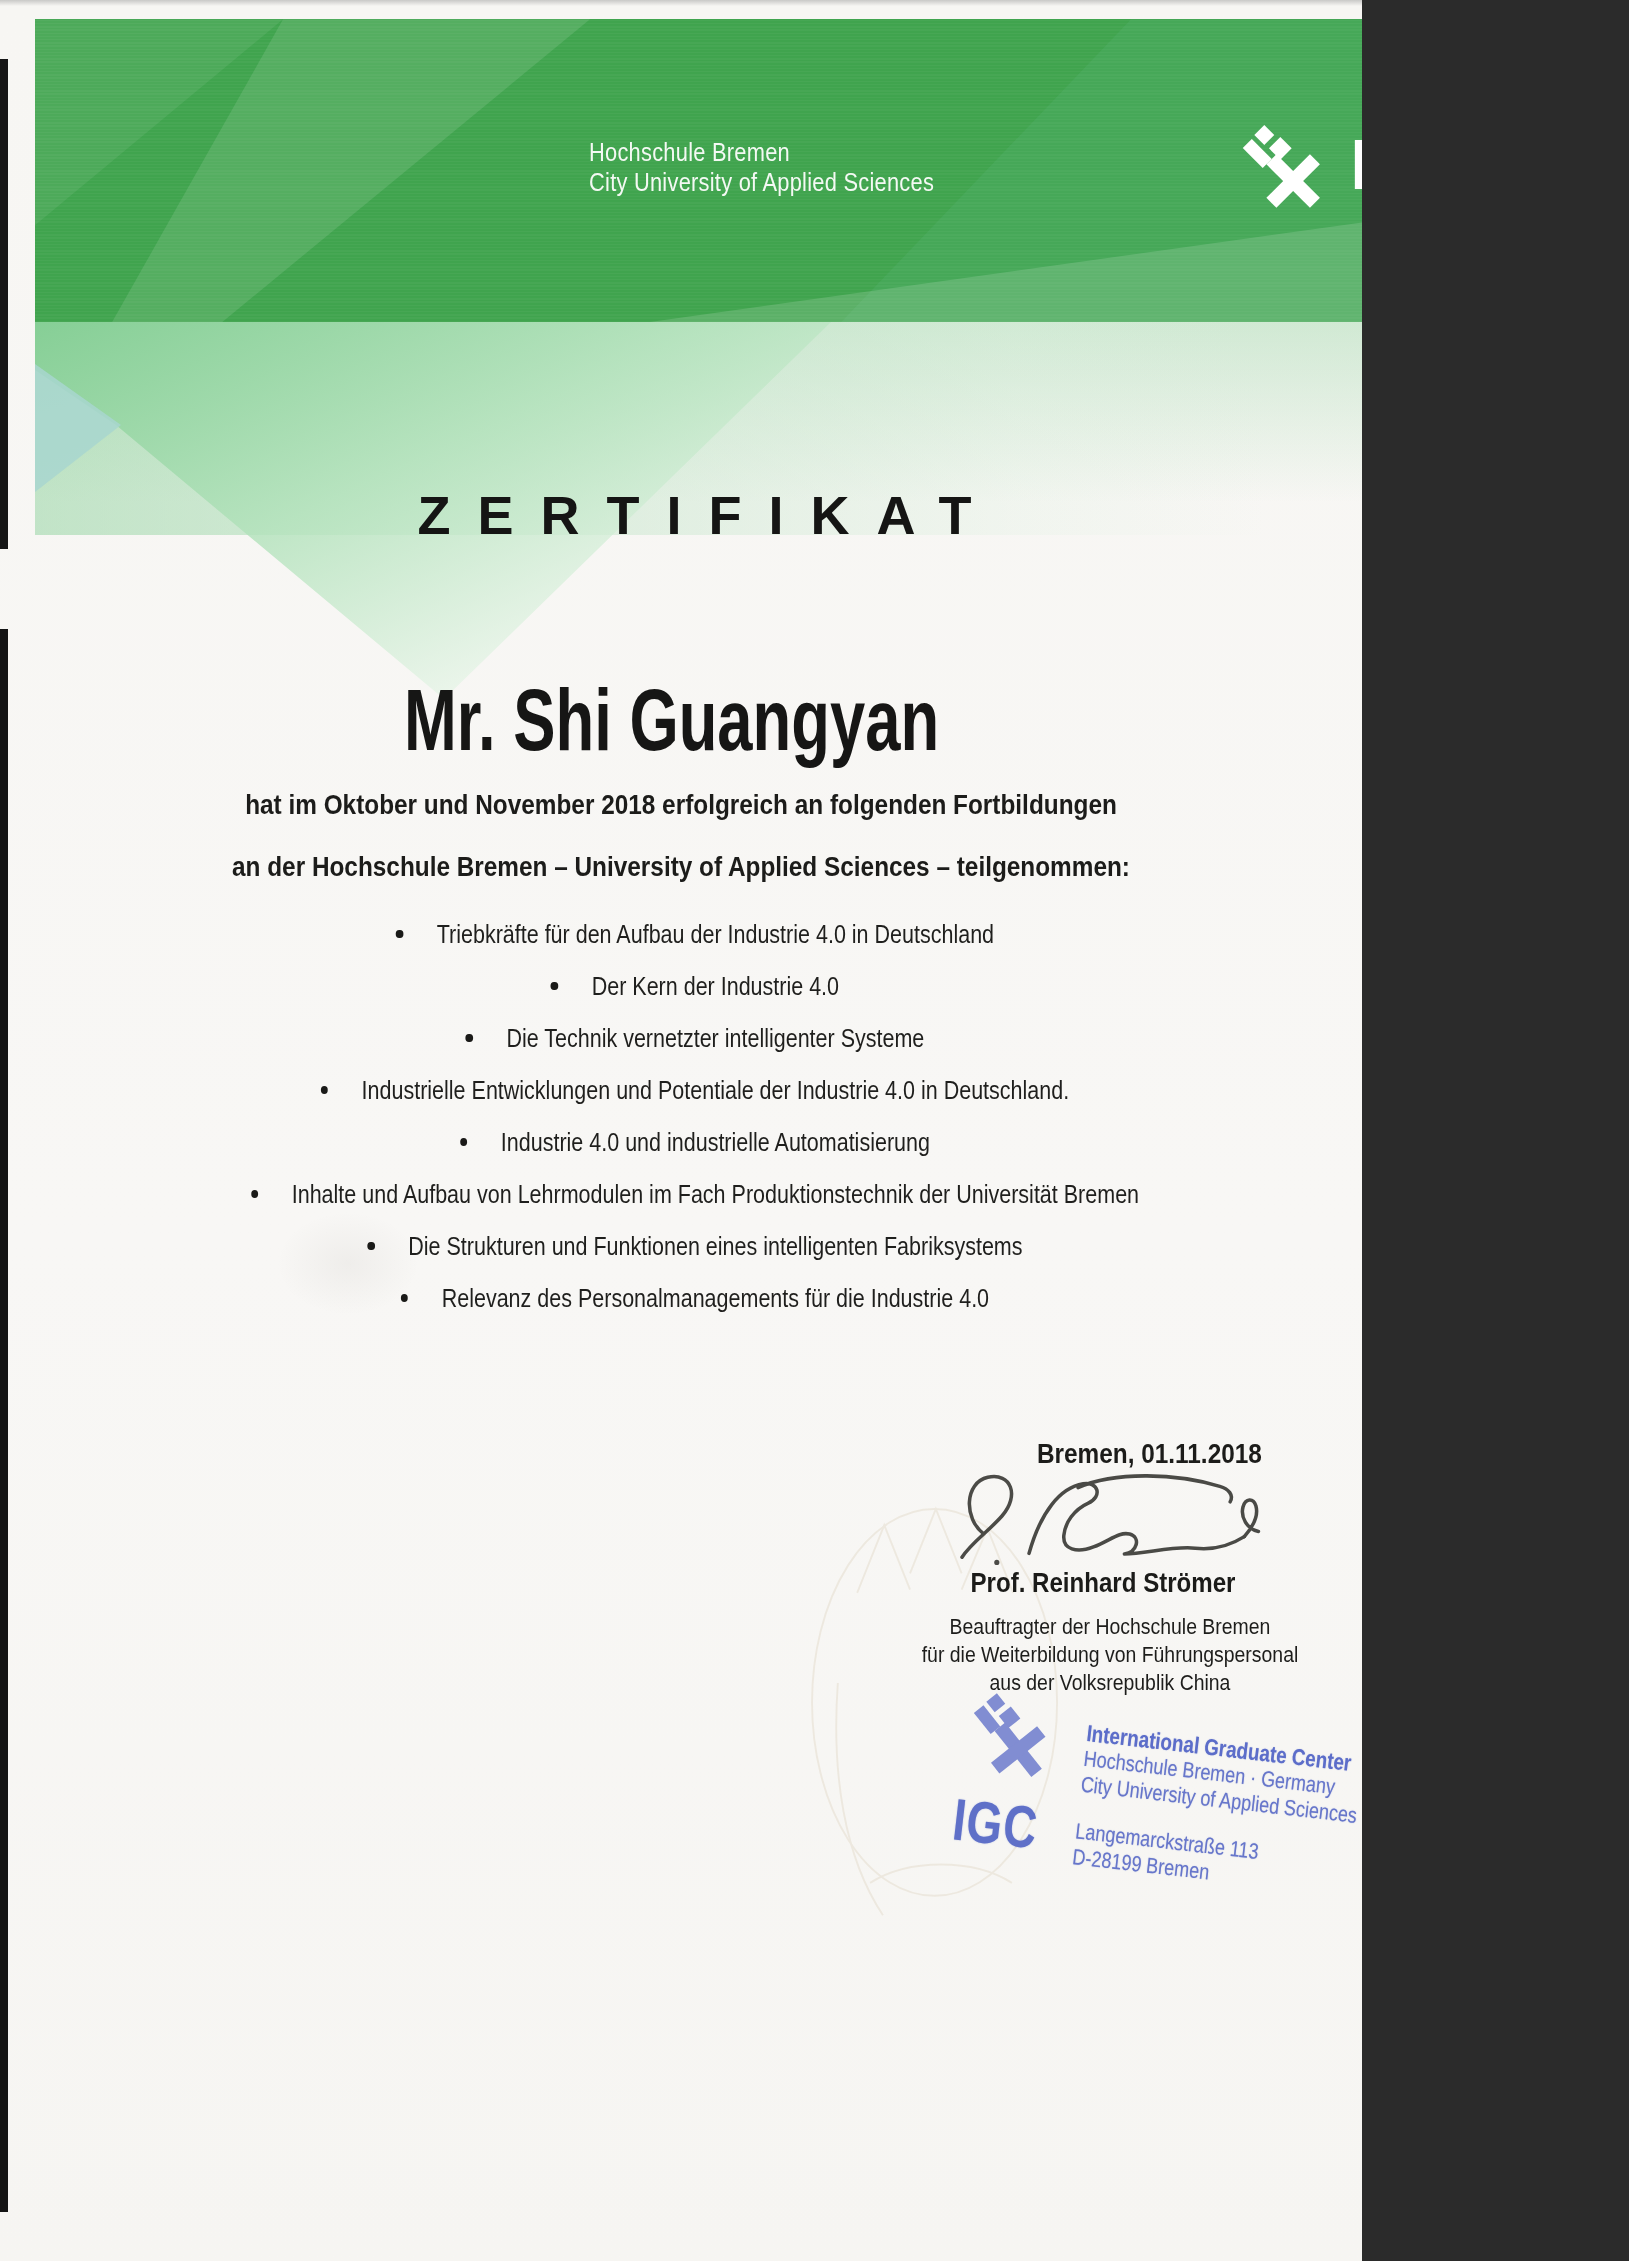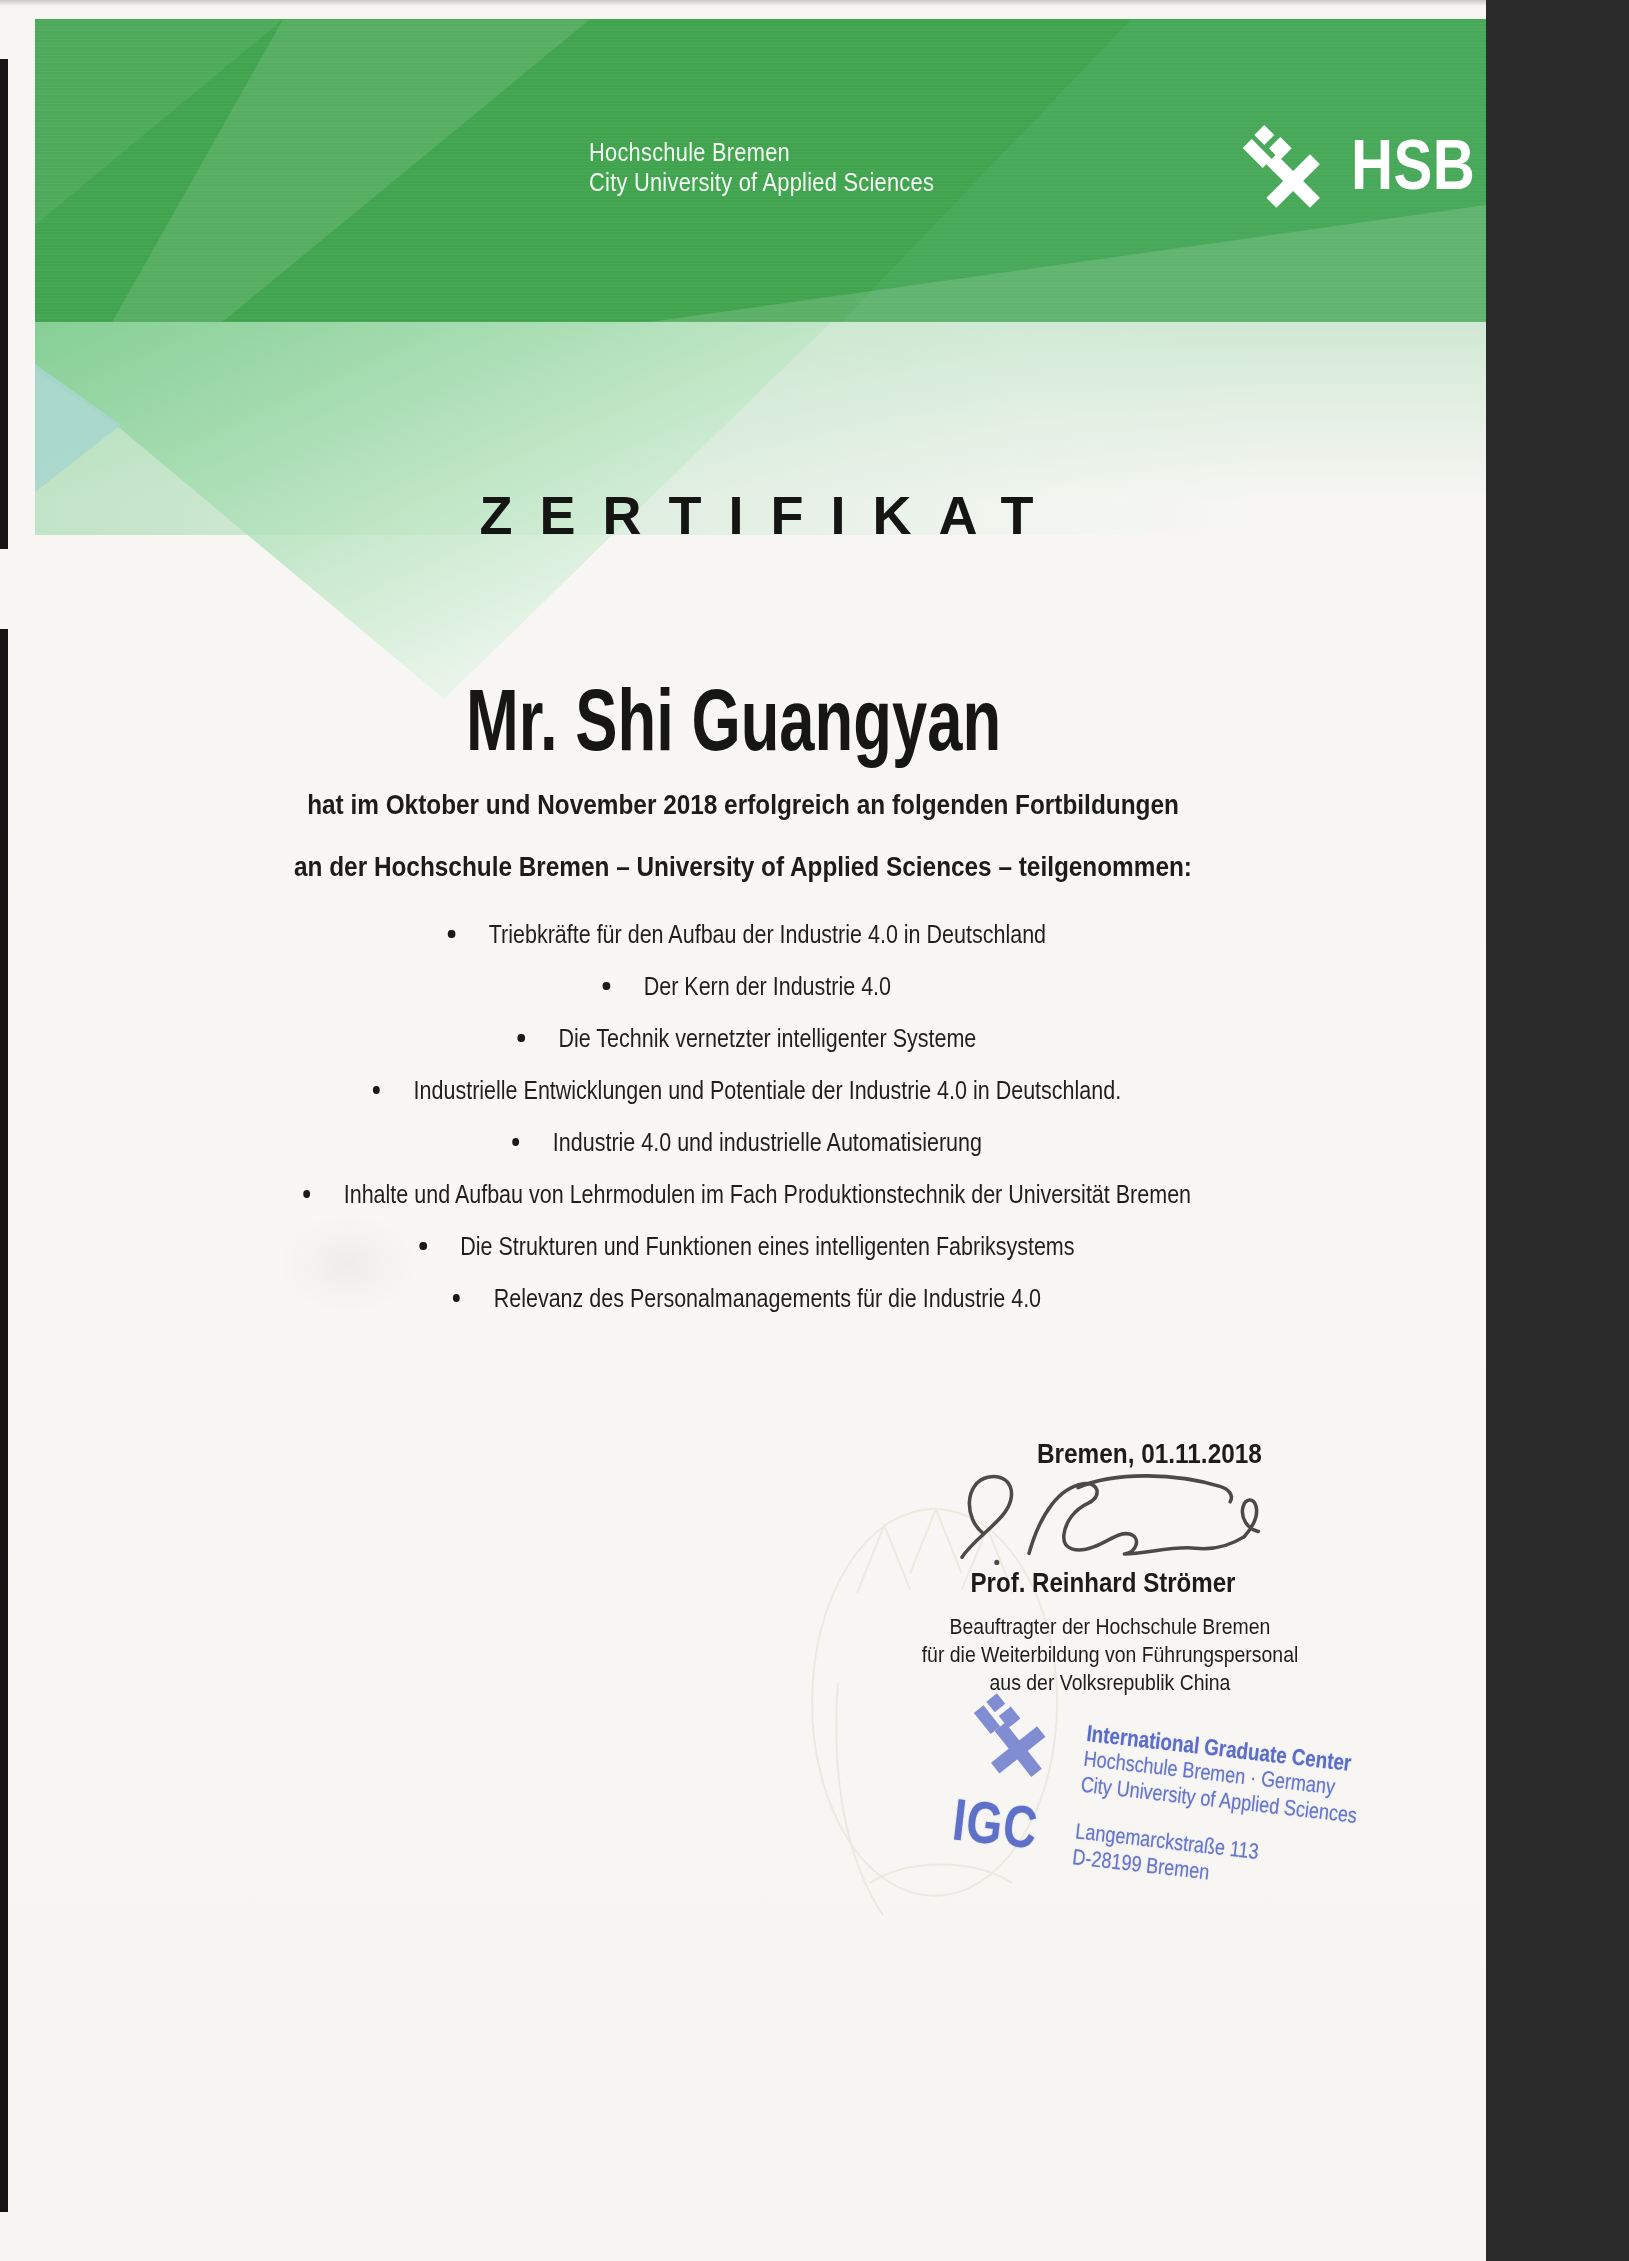--- a/index.html
+++ b/index.html
@@ -1,18 +1,18 @@
 <!DOCTYPE html>
 <html style="font-size:10.3px"><head>
 <meta charset="utf-8">
 <style>
   html,body{margin:0;padding:0;background:#2b2b2b;}
   .page{
     position:relative;
-    width:1486px;height:2261px;
+    width:1362px;height:2261px;
     background:linear-gradient(180deg,#f7f6f3 0%,#f8f7f5 55%,#f6f5f2 100%);
     overflow:hidden;
     font-family:"Liberation Sans","DejaVu Sans",sans-serif;
     color:#1d1d1b;
   }
   
   .scan-top{position:absolute;left:0;top:0;width:100%;height:5.8px;
     background:linear-gradient(#c9c9c7,rgba(255,255,255,0));}
   .scan-left-a{position:absolute;left:0;top:59px;width:8.4px;height:490px;background:#161616;}
   .scan-left-b{position:absolute;left:0;top:629px;width:8.4px;height:1583px;background:#141414;}
@@ -58,21 +58,21 @@
     font-size:54px;line-height:59px;font-weight:bold;letter-spacing:.5em;padding-left:27px;
     color:#151514;}
   .name{position:absolute;left:0;top:598px;width:100%;text-align:center;white-space:nowrap;
     font-size:88px;line-height:97px;font-weight:bold;color:#161615;
     transform:scaleX(.72) translateX(-13px);transform-origin:center top;}
   .intro{position:absolute;left:0;width:100%;text-align:center;white-space:nowrap;
     font-size:28px;font-weight:bold;color:#1c1c1a;
     transform:scaleX(.87);transform-origin:center top;}
   .intro.l1{top:761px;}
   .intro.l2{top:823px;}
-  .courses{position:absolute;left:4px;top:908px;width:100%;margin:0;padding:0;list-style:none;}
+  .courses{position:absolute;left:14px;top:908px;width:100%;margin:0;padding:0;list-style:none;}
   .courses li{height:52px;display:flex;justify-content:center;align-items:center;
     font-size:25px;color:#1f1f1d;white-space:nowrap;
     transform:scaleX(.86);transform-origin:center center;}
   .courses .dot{width:8.4px;height:8.4px;border-radius:50%;background:#1a1a18;margin-right:39px;flex:0 0 auto;}
   .place-date{position:absolute;left:1037px;top:1438px;font-size:28px;font-weight:bold;color:#1c1c1a;
     white-space:nowrap;transform:scaleX(.87);transform-origin:left top;}
   .signature{position:absolute;left:922px;top:1458px;}
   .prof{position:absolute;left:1103px;top:1567px;transform:translateX(-50%) scaleX(.86);
     transform-origin:center top;font-size:28px;font-weight:bold;color:#1b1b19;white-space:nowrap;}
   .roles{position:absolute;left:1110px;top:1613px;transform:translateX(-50%) scaleX(.86);

